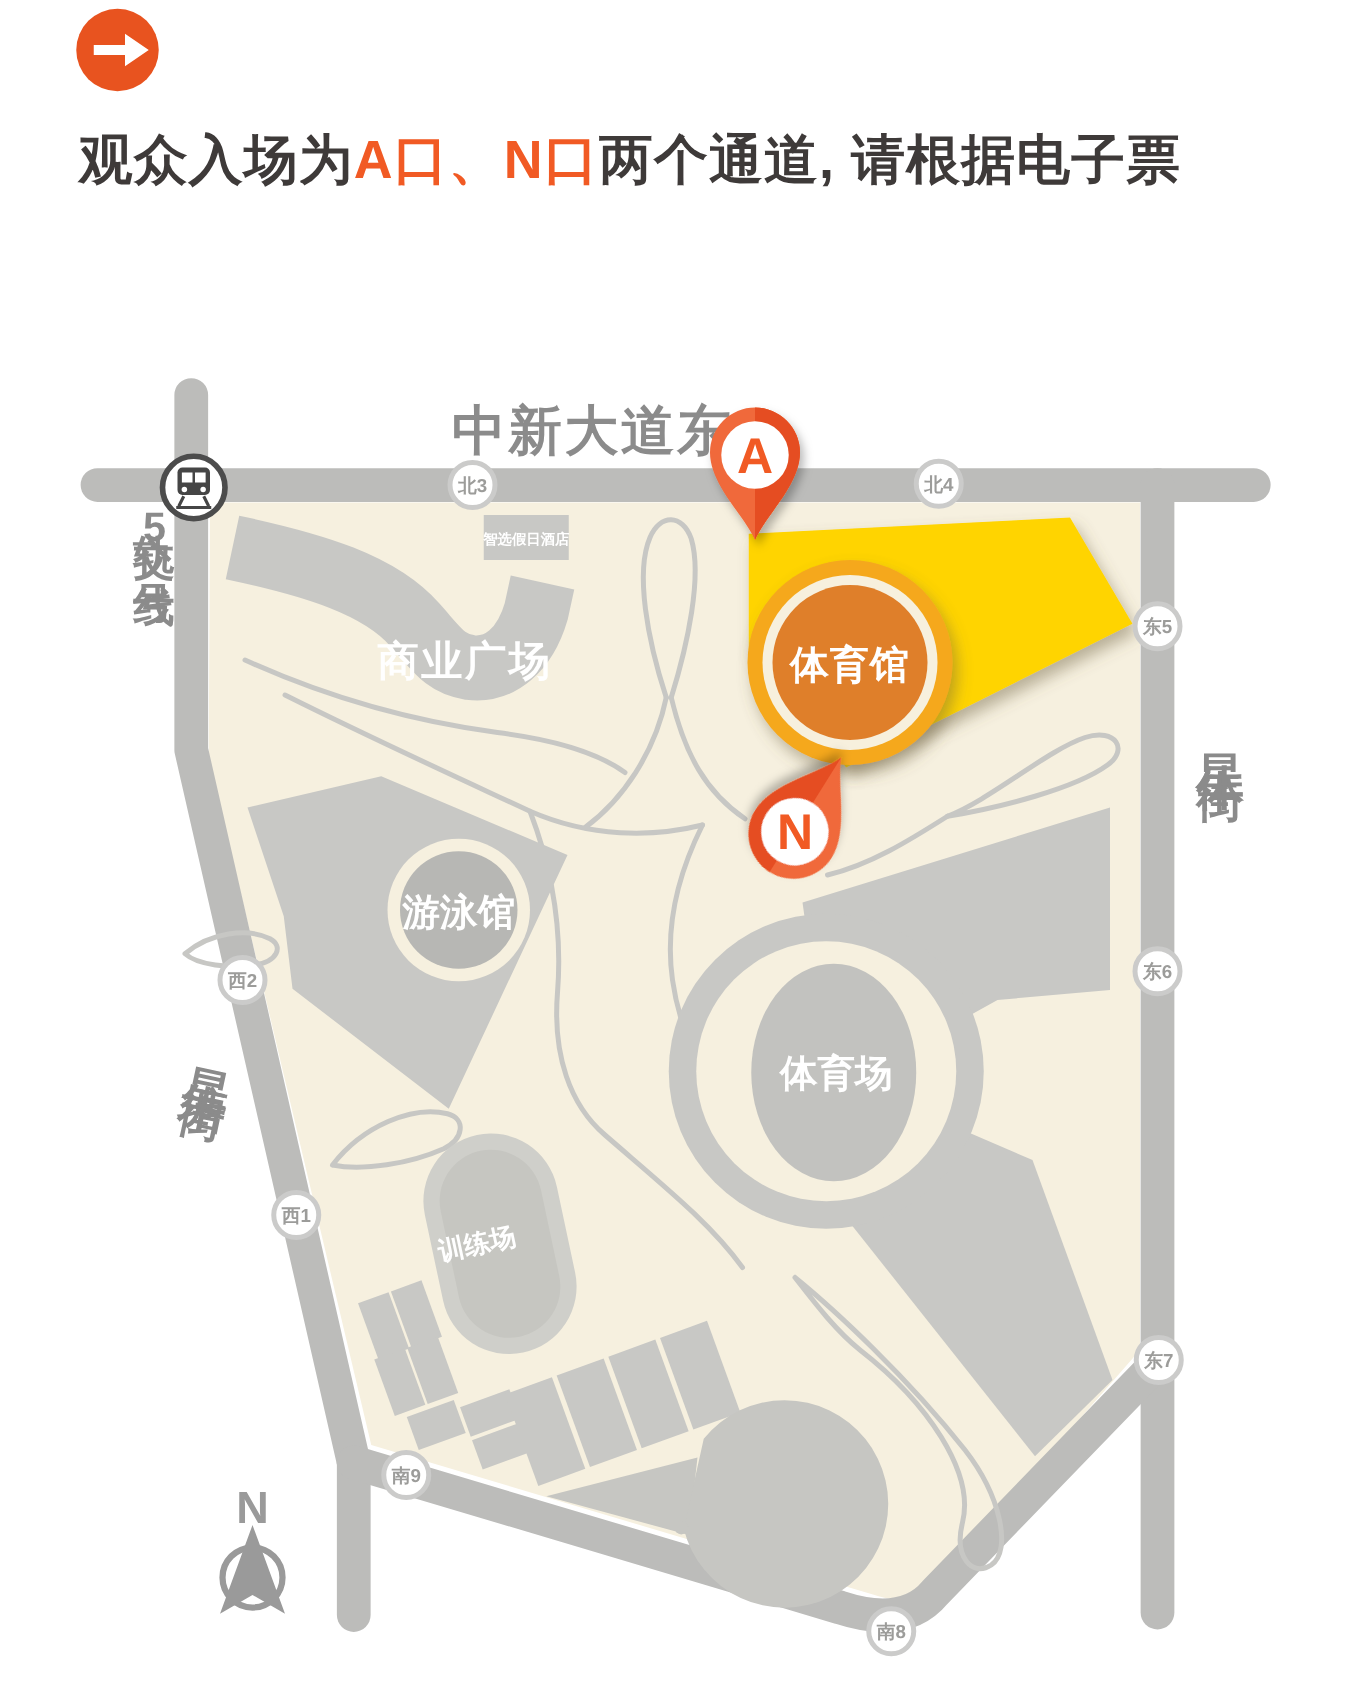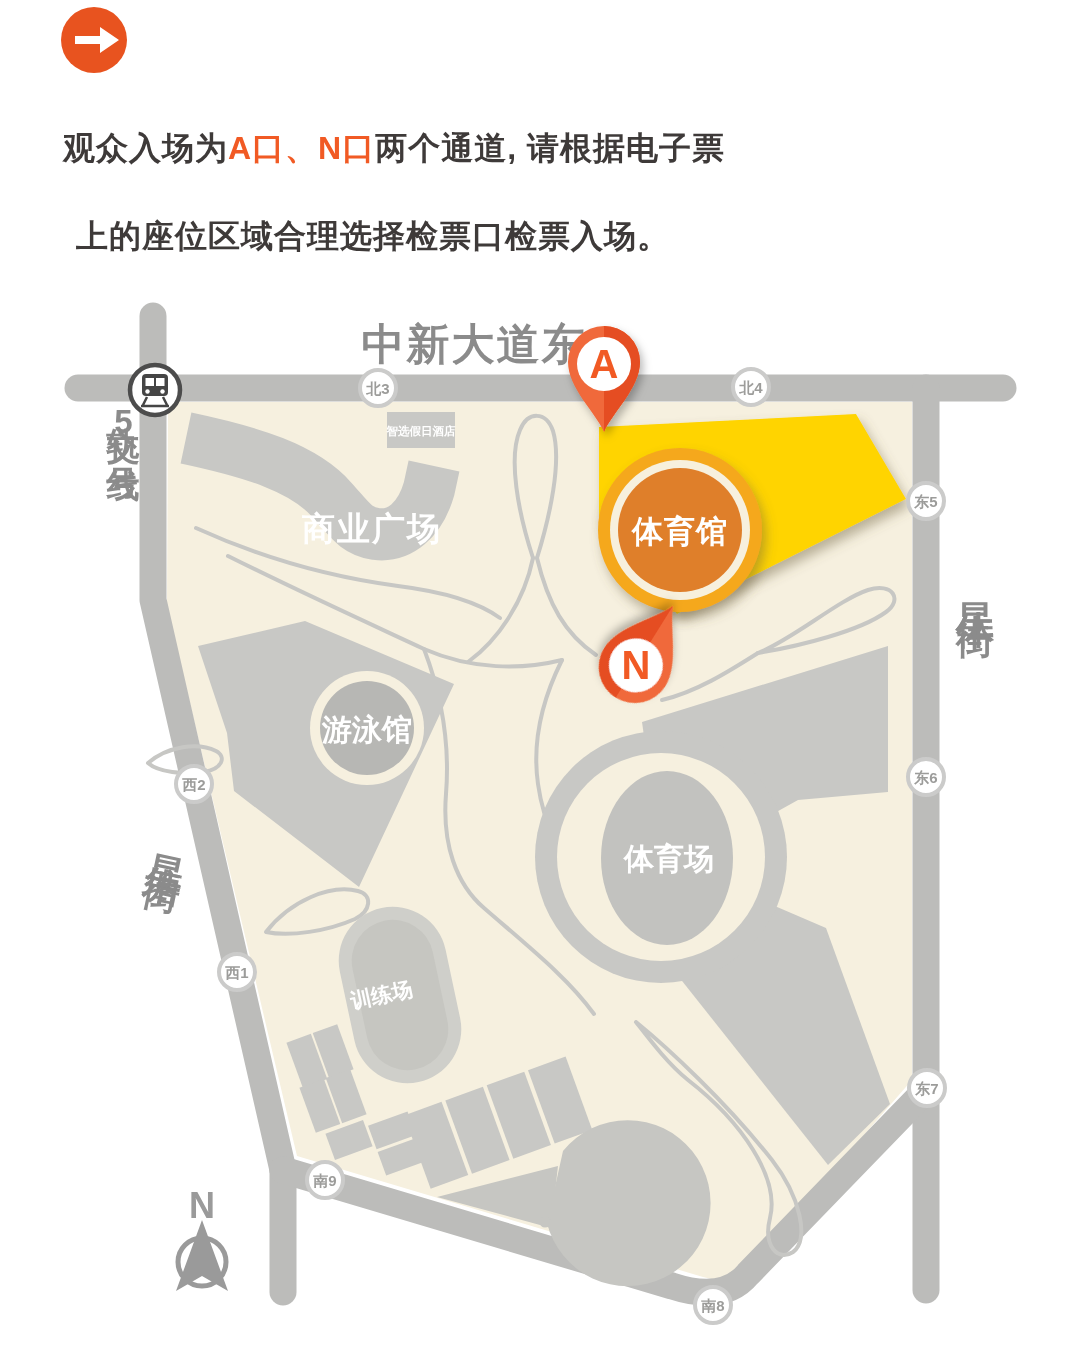--- a/index.html
+++ b/index.html
@@ -1,19 +1,19 @@
 <!DOCTYPE html>
 <html><head>
 <meta charset="utf-8">
 <style>
   html,body{margin:0;padding:0;background:#ffffff;}
   #stage{position:relative;width:1080px;height:1350px;background:#ffffff;overflow:hidden;
          font-family:"Liberation Sans","DejaVu Sans",sans-serif;}
   #map-svg{position:absolute;left:0;top:0;}
-  .headline{position:absolute;font-size:32px;font-weight:800;color:#3E3A39;letter-spacing:1px;white-space:nowrap;margin-top:28px;}
+  .headline{position:absolute;font-size:43px;font-weight:800;color:#3E3A39;letter-spacing:1px;white-space:nowrap;}
   .headline .hl{color:#F15A24;}
   .vstreet{position:absolute;writing-mode:vertical-rl;text-orientation:upright;
            font-weight:700;color:#8B8B8B;white-space:nowrap;}
   #metro-label{left:100px;top:401px;font-size:33px;letter-spacing:1px;}
   #east-street-label{left:949px;top:572px;font-size:38px;letter-spacing:9px;}
   #west-street-label{left:150px;top:826px;font-size:37px;letter-spacing:11px;
                      transform:rotate(12deg);transform-origin:50% 0;}
   svg text{font-family:"Liberation Sans","DejaVu Sans",sans-serif;}
   .venue-lbl{fill:#ffffff;font-weight:700;text-anchor:middle;}
   .badge-lbl{fill:#9C9C9A;font-weight:700;font-size:15px;text-anchor:middle;}
@@ -203,15 +203,14 @@
 
   <div style="position:absolute;left:60px;top:6px;">
     <svg width="68" height="68" viewBox="0 0 68 68">
       <circle cx="34" cy="34" r="33" fill="#E8531F"></circle>
       <path d="M15,30 h25 v-9 l19,13 -19,13 v-9 h-25 z" fill="#ffffff"></path>
     </svg>
   </div>
   <div class="headline" style="left:63px;top:99px;">
     <span>观众入场为</span><span class="hl">A口、N口</span><span>两个通道, 请根据电子票</span>
   </div>
-  <div class="headline" style="left:76px;top:187px;">上的座位区域合理选择检票口检票入场。</div>
 
 </div>
 
 </body></html>

